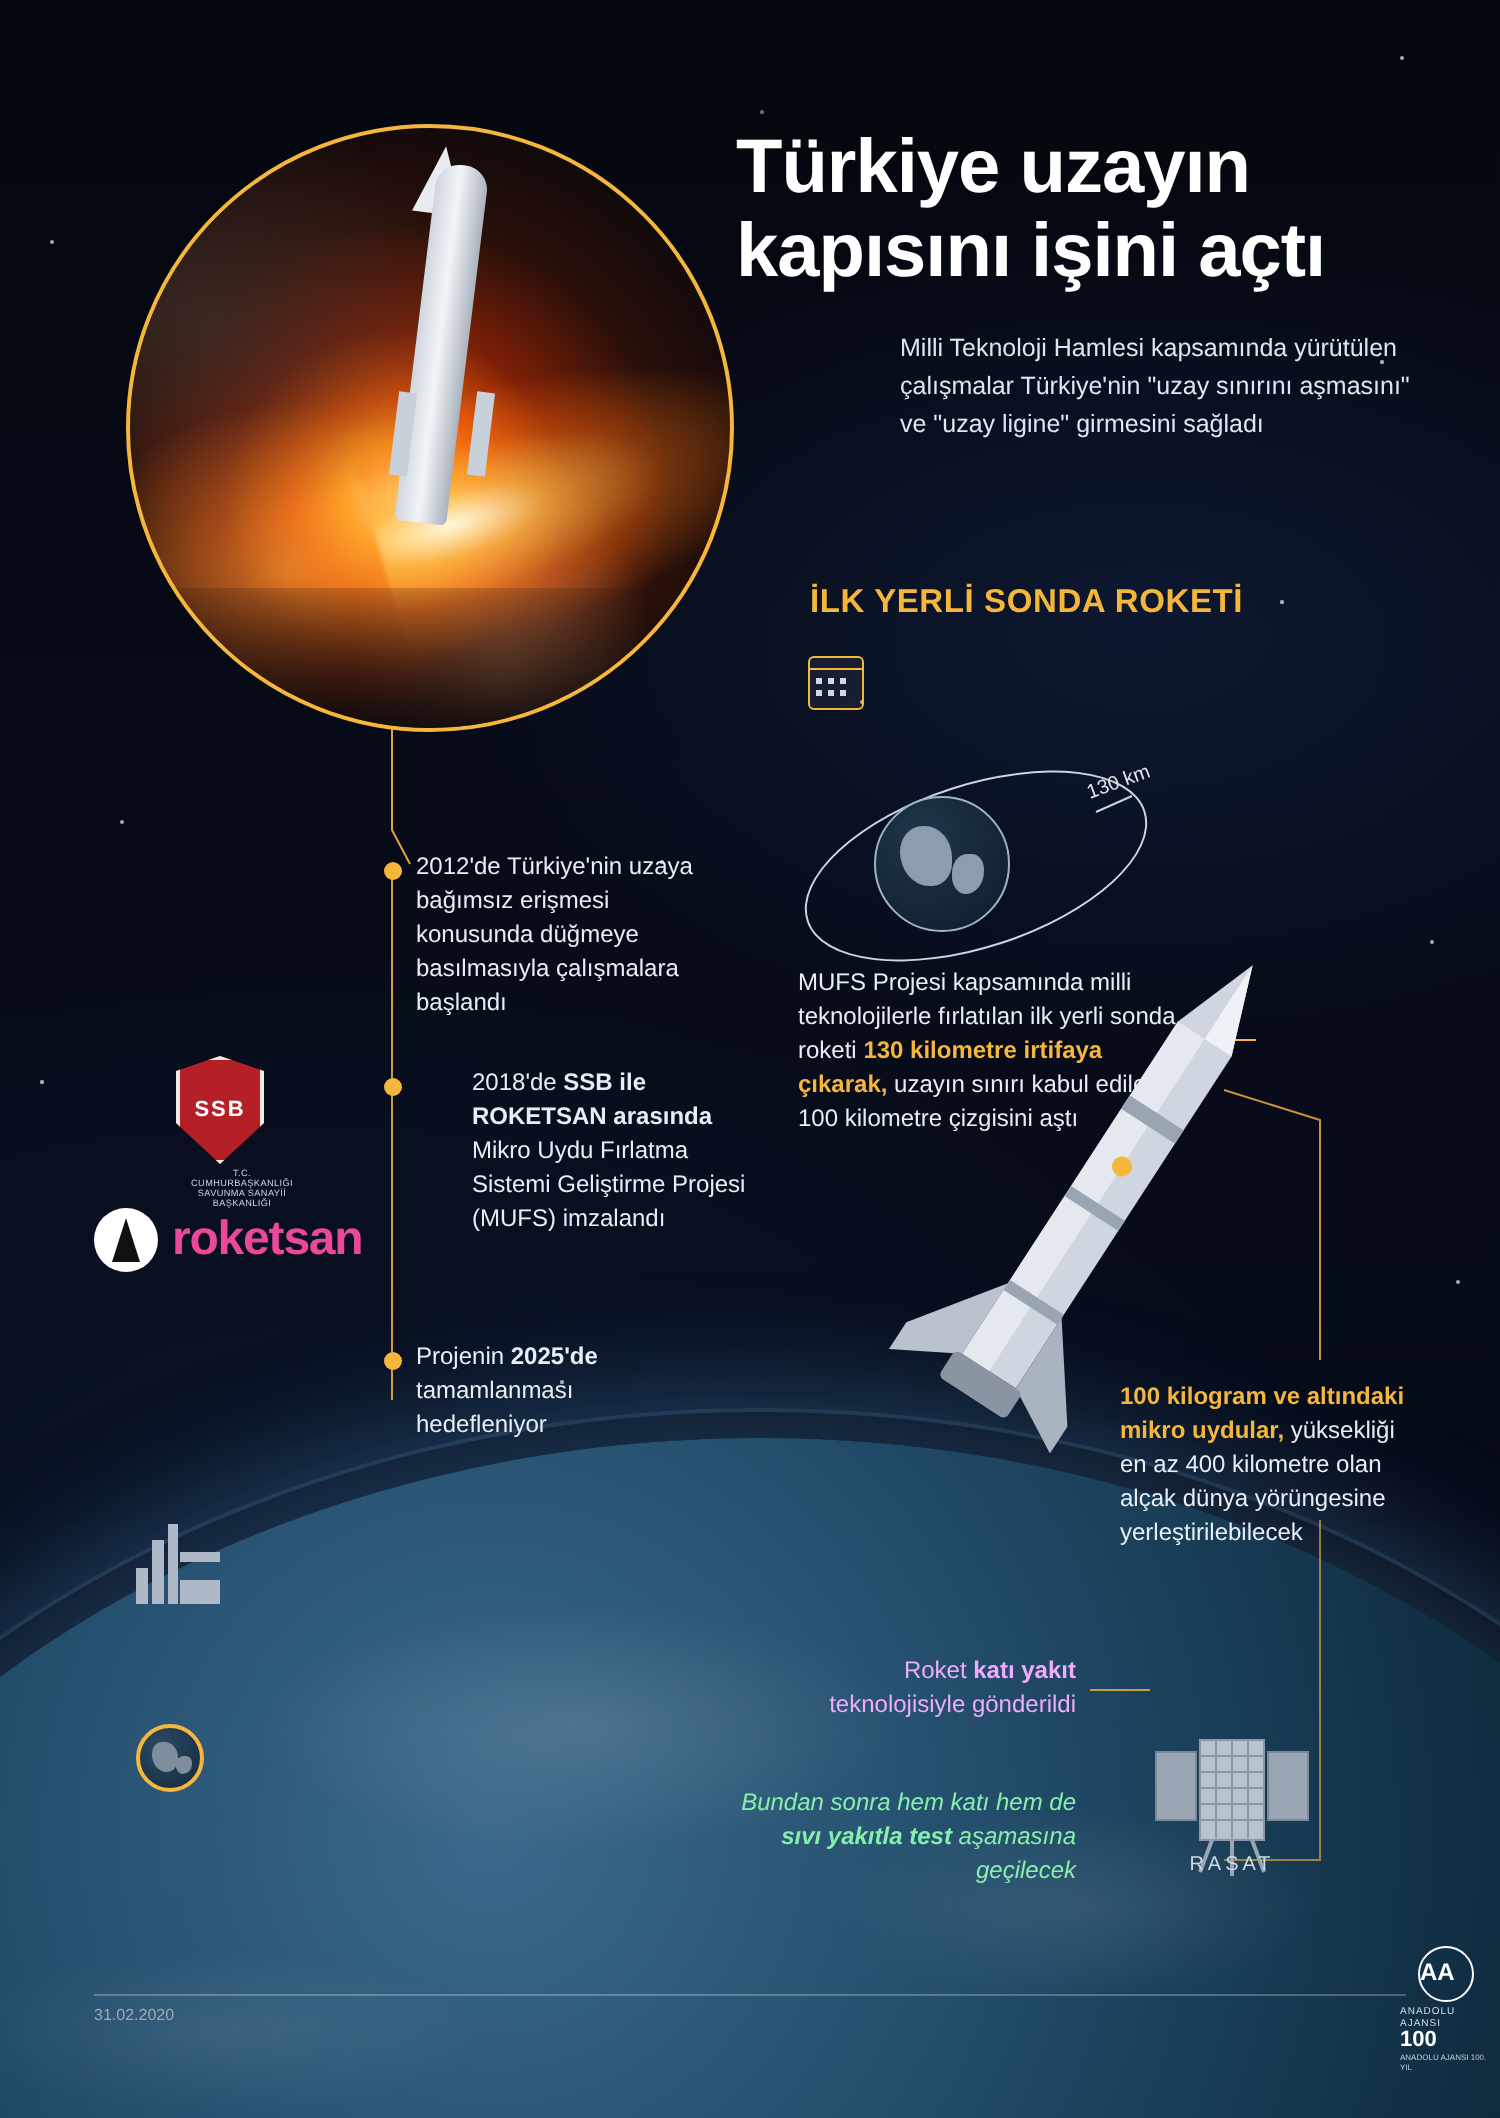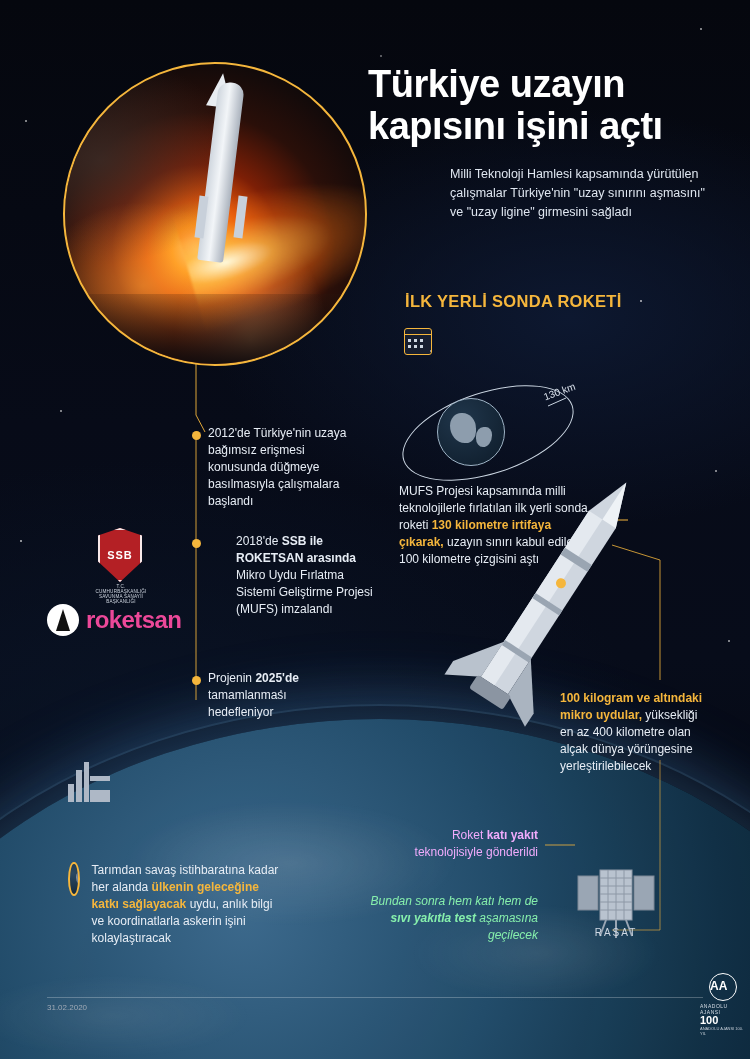--- a/index.html
+++ b/index.html
@@ -98,21 +98,21 @@
 
   
   svg.lines{position:absolute;inset:0;width:750px;height:1059px;pointer-events:none;}
 
   
   .tl-item{position:absolute;width:145px;font-size:12px;line-height:17px;color:#e7edf5;}
   .dot{position:absolute;width:9px;height:9px;border-radius:50%;background:#f5b63c;}
 
   
   .ssb{
-    position:absolute;left:98px;top:528px;width:44px;height:54px;
+    position:absolute;left:88px;top:528px;width:44px;height:54px;
     background:#b42025;
     clip-path:polygon(50% 0%,100% 14%,100% 62%,50% 100%,0% 62%,0% 14%);
     display:flex;align-items:center;justify-content:center;
     color:#fff;font-size:11px;font-weight:bold;letter-spacing:1px;
     box-shadow:0 0 0 2px rgba(255,255,255,.9) inset;
   }
   .ssb-sub{position:absolute;left:92px;top:584px;width:58px;text-align:center;font-size:4.6px;color:#cfd6e0;letter-spacing:.2px;}
   .roketsan{position:absolute;left:47px;top:604px;display:flex;align-items:center;gap:7px;}
   .roketsan .mark{width:32px;height:32px;border-radius:50%;background:#fff;position:relative;}
   .roketsan .mark:after{
@@ -329,23 +329,20 @@
     <i style="left:0;top:22px;width:6px;height:18px;"></i>
     <i style="left:8px;top:8px;width:6px;height:32px;"></i>
     <i style="left:16px;top:0;width:5px;height:40px;"></i>
     <i style="left:22px;top:14px;width:20px;height:5px;"></i>
     <i style="left:22px;top:28px;width:20px;height:12px;"></i>
   </div>
 </div>
 
 <div class="blk" style="left:68px;top:862px;width:220px;">
   <div class="globe-ic"></div>
-  <div class="txt">
-    Tarımdan savaş istihbaratına kadar her alanda <b class="hl-y">ülkenin geleceğine katkı sağlayacak</b> uydu, anlık bilgi ve koordinatlarla askerin işini kolaylaştıracak
-  </div>
 </div>
 
 <div class="foot-line"></div>
 <div class="foot-date">31.02.2020</div>
 <div class="aa">
   <div class="circ"></div>
   <div class="t1">ANADOLU AJANSI</div>
   <div class="t2">100</div>
   <div class="t3">ANADOLU AJANSI 100. YIL</div>
 </div>

